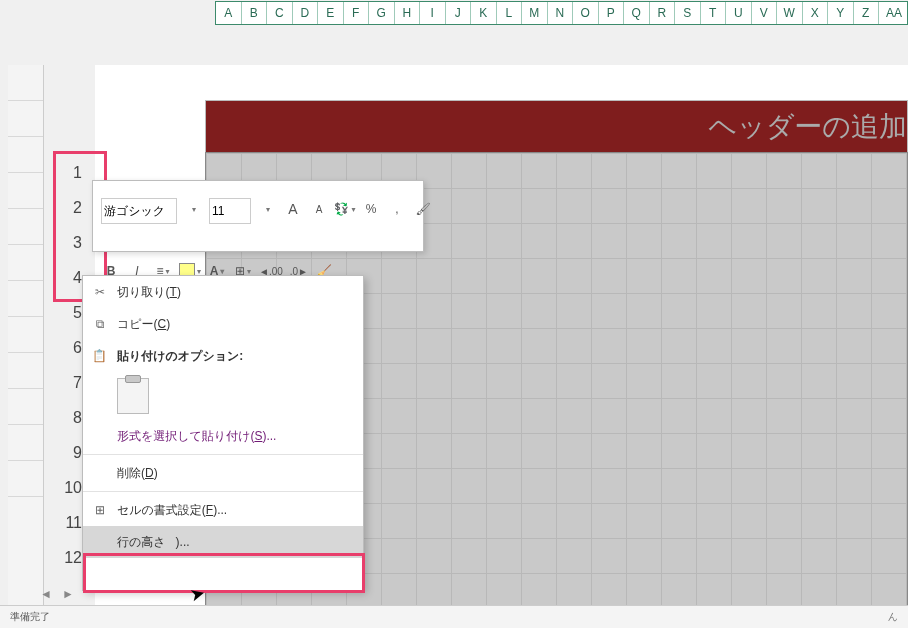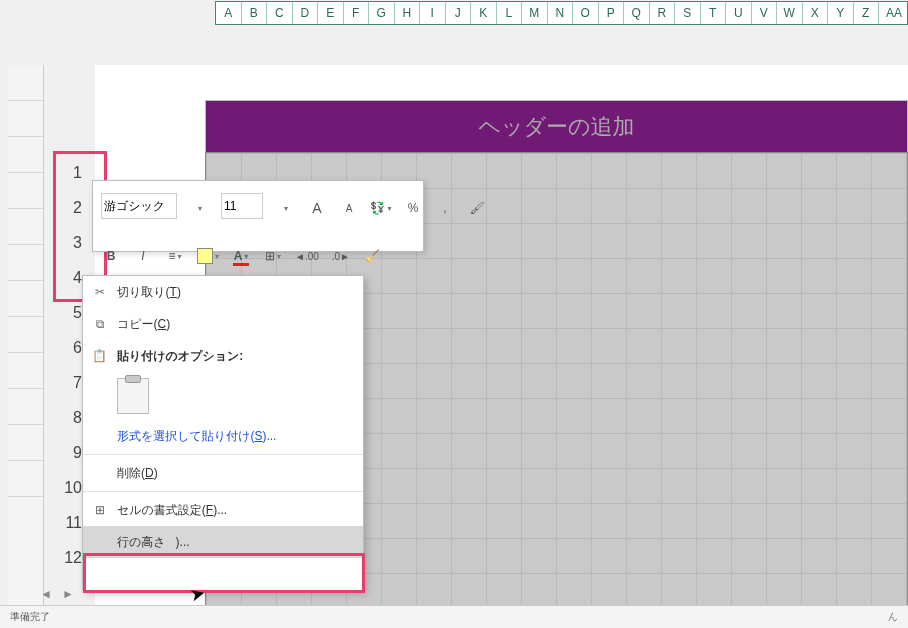--- a/index.html
+++ b/index.html
@@ -10,39 +10,39 @@
   .col-headers span:last-child{border-right:none;flex:0 0 30px}
   
   .gutter{position:absolute;left:8px;top:65px;width:35px;bottom:22px;background:#f4f4f4;border-right:1px solid #ccc}
   .gutter .tick{height:35px;border-bottom:1px solid #d8d8d8;font-size:10px;color:#888;padding-left:3px}
   
   .rownums{position:absolute;left:55px;top:155px;width:35px}
   .rownums div{height:35px;text-align:right;padding-right:8px;line-height:35px;font-size:16px;color:#444}
   .rownums .highlight-box{position:absolute;left:-2px;top:-4px;width:40px;height:145px;border:3px solid #e83e6b;pointer-events:none}
   
   .page-bg{position:absolute;left:95px;top:65px;right:0;bottom:22px;background:#fff}
-  .header-area{position:absolute;left:205px;top:100px;right:0;height:52px;border:1px solid #bbb;border-bottom:none;background:#701a75;text-align:center;line-height:52px;font-size:22px;color:#aaa}
+  .header-area{position:absolute;left:205px;top:100px;right:0;height:52px;border:1px solid #bbb;border-bottom:none;background:#7f1d1d;text-align:right;line-height:52px;font-size:28px;color:#aaa}
   .grid{position:absolute;left:205px;top:152px;right:0;bottom:22px;border:1px solid #888;background:#c9c9c9;
         background-image:linear-gradient(#b8b8b8 1px,transparent 1px),linear-gradient(90deg,#b8b8b8 1px,transparent 1px);
         background-size:35px 35px}
   
   .mini{position:absolute;left:92px;top:180px;width:330px;height:70px;background:#fff;border:1px solid #bcbcbc;box-shadow:2px 2px 6px rgba(0,0,0,.15)}
-  .mini-row{display:flex;align-items:flex-end;gap:12px;padding:10px 8px;height:28px}
+  .mini-row{display:flex;align-items:flex-start;gap:6px;padding:17px 8px;height:28px}
   .mini select,.mini input{border:1px solid #ccc;height:22px;font-size:12px;background:#fff}
   .mini .font-name{width:70px}
   .mini .font-size{width:36px}
   .mini .btn{display:inline-flex;align-items:center;justify-content:center;min-width:20px;height:22px;color:#555;cursor:default;position:relative}
   .mini .drop::after{content:"▾";font-size:8px;margin-left:2px;color:#777}
   .mini .fill-color{width:14px;height:14px;border:1px solid #888;background:#ffff8a}
   .mini .font-color{width:16px;height:3px;background:#d22;position:absolute;bottom:1px;left:2px}
   
   .ctx{position:absolute;left:82px;top:275px;width:280px;background:#fff;border:1px solid #bcbcbc;box-shadow:3px 3px 8px rgba(0,0,0,.2)}
   .ctx .item{display:flex;align-items:center;height:32px;padding:0 10px 0 34px;position:relative;color:#333}
   .ctx .item.section{font-weight:bold}
-  .ctx .item.disabled{color:#1d4ed8}
+  .ctx .item.disabled{color:#701a75}
   .ctx .item.hover{background:#d7d7d7}
   .ctx .item .ico{position:absolute;left:8px;width:18px;text-align:center;color:#666}
   .ctx .item .u{text-decoration:underline}
   .ctx .paste-large{height:48px;justify-content:flex-start}
   .paste-icon{width:30px;height:34px;border:1px solid #bbb;background:#f4f4f4;position:relative;margin-left:0}
   .paste-icon::before{content:"";position:absolute;top:-4px;left:7px;width:14px;height:6px;background:#c9c9c9;border:1px solid #999;border-radius:2px}
   .ctx hr{border:none;border-top:1px solid #e2e2e2;margin:2px 0}
   .ctx .highlight-box{position:absolute;left:0;top:277px;width:276px;height:34px;border:3px solid #e83e6b;pointer-events:none}
   .cursor{position:absolute;left:190px;top:583px;font-size:18px;color:#000;transform:rotate(-15deg);pointer-events:none}
   

